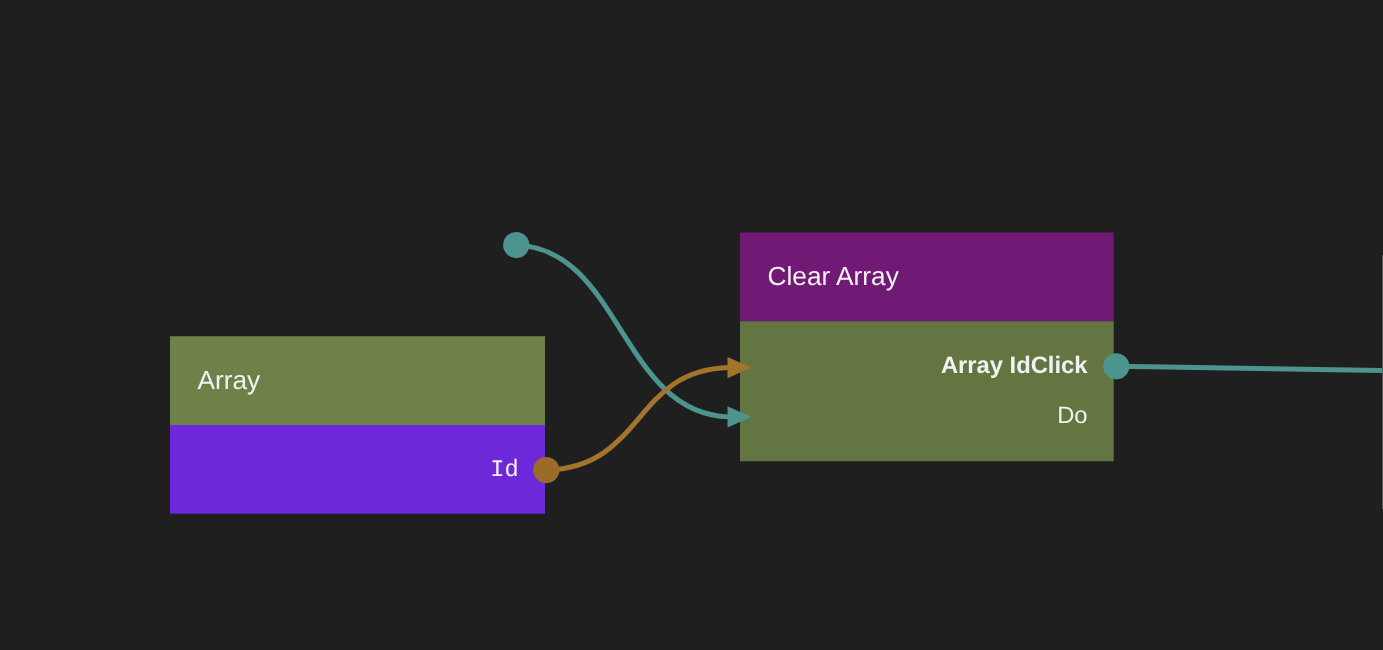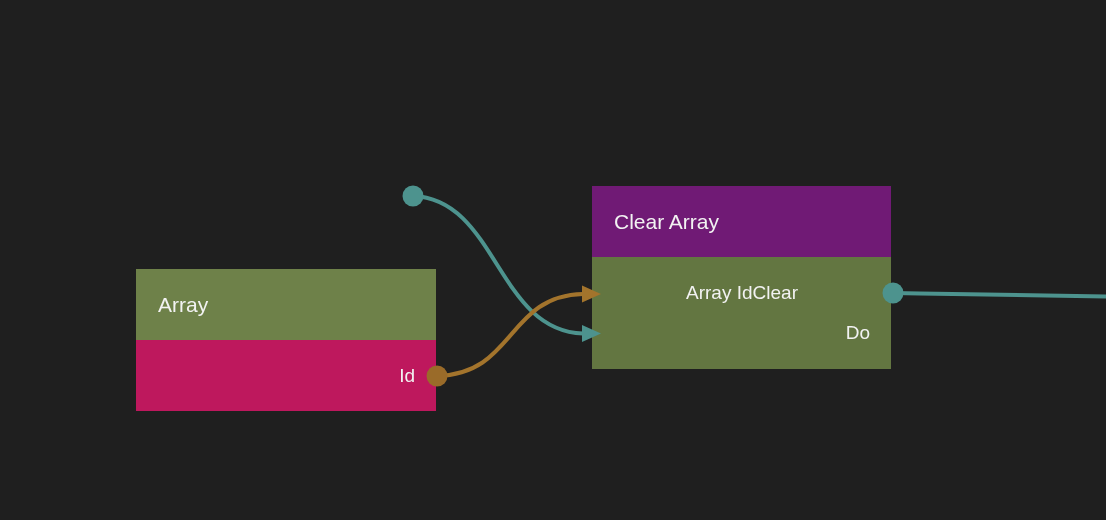--- a/index.html
+++ b/index.html
@@ -32,31 +32,31 @@
     height: 40px;
     display: flex;
     align-items: center;
     font-size: 19px;
     box-sizing: border-box;
     padding-left: 22px;
     padding-right: 21px;
     justify-content: flex-end;
   }
   .port-row.out { justify-content: flex-end; }
-  .port-row.both { justify-content: center; }
+  .port-row.both { justify-content: flex-end; font-weight: bold; }
 
   
   #node-button { left: 112px; top: 87px; width: 300px; height: 145px; }
   #node-button .node-header { background: #2d4e68; }
   #node-button .node-body { background: #284760; height: 74px; padding-top: 18px; }
 
   
   #node-array { left: 136px; top: 269px; width: 300px; height: 142px; }
   #node-array .node-header { background: #6e8149; }
-  #node-array .node-body { background: #be185d; height: 71px; }
+  #node-array .node-body { background: #6d28d9; height: 71px; font-family: Liberation Mono, monospace; }
 
   
   #node-clear-array { left: 592px; top: 186px; width: 299px; height: 183px; }
   #node-clear-array .node-header { background: #701a75; }
   #node-clear-array .node-body { background: #637641; height: 112px; }
 
   .wire-layer {
     position: absolute;
     left: 0; top: 0;
     width: 1106px;
@@ -82,21 +82,21 @@
     </div>
   </div>
 
   <div class="node" id="node-clear-array">
     <div class="node-header">
       <span>Clear Array</span>
     </div>
     <div class="node-body">
       <div class="port-row both">
         <span>Array Id</span>
-        <span>Clear</span>
+        <span>Click</span>
       </div>
       <div class="port-row">
         <span>Do</span>
       </div>
     </div>
   </div>
 
   <svg class="wire-layer" width="1106" height="520" viewBox="0 0 1106 520" xmlns="http://www.w3.org/2000/svg">
 
     <path d="M 413 196 C 497 199, 497 331, 583 333.5" fill="none" stroke="#4d938e" stroke-width="4" stroke-linecap="round"></path>

